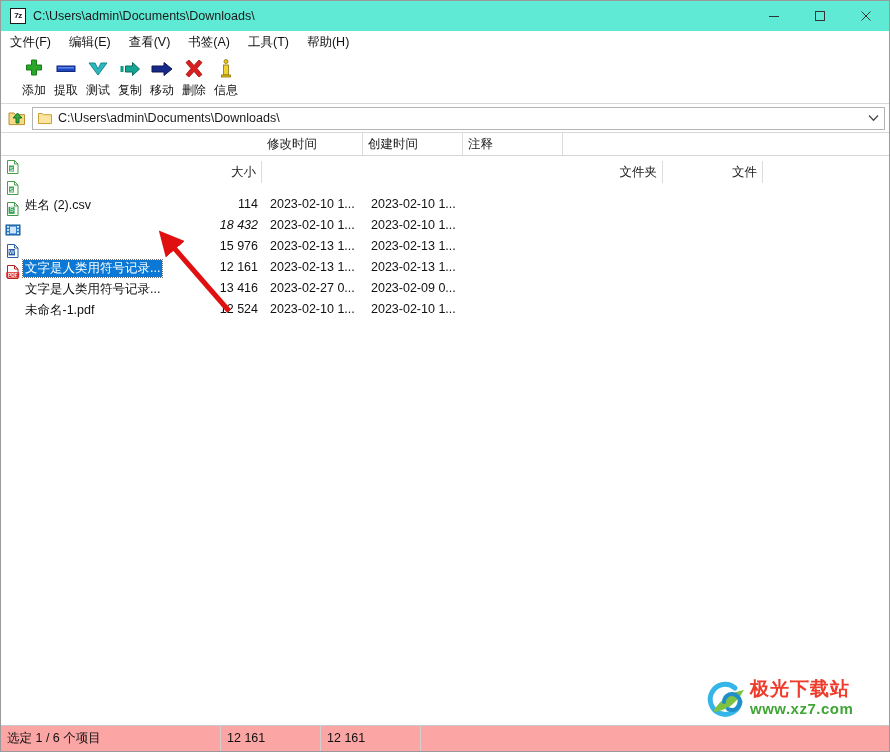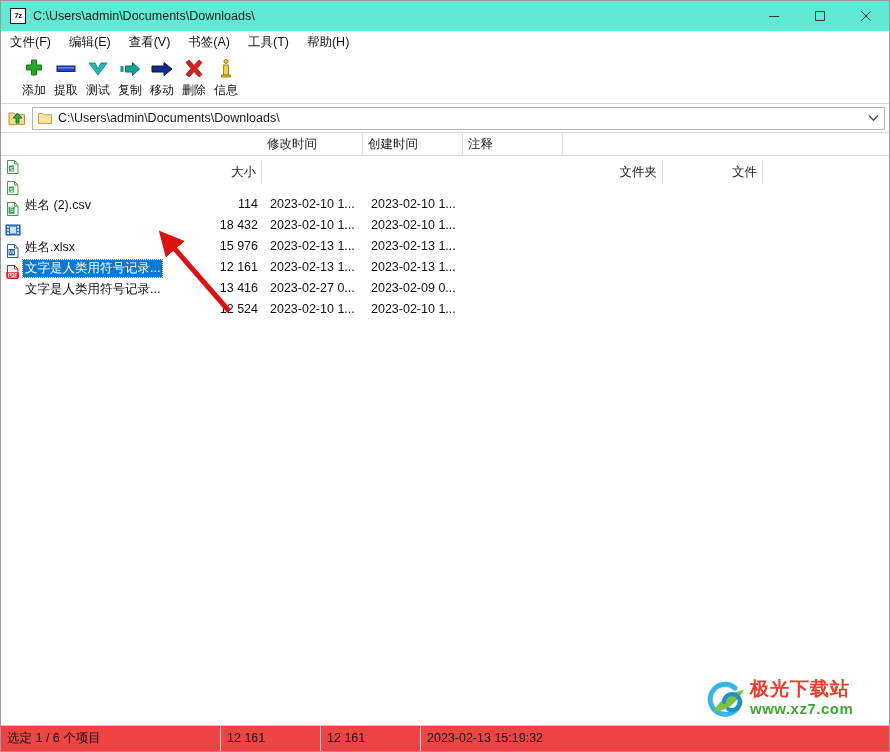--- a/index.html
+++ b/index.html
@@ -235,21 +235,21 @@
     color: #ffffff;
     outline: 1px dotted #6c6c6c;
     outline-offset: 0px;
   }
 
   
   .statusbar {
     height: 25px;
     min-height: 25px;
     border-top: 1px solid #c9c9c9;
-    background: #ef4444;
+    background: #fca5a5;
     display: flex;
     align-items: center;
     position: relative;
   }
   .statusbar .pane {
     height: 25px;
     line-height: 25px;
     font-size: 12.5px;
     color: #111;
     box-sizing: border-box;
@@ -464,38 +464,37 @@
 
       <div class="row">
         <span class="fileicon">
           <svg width="16" height="16" viewBox="0 0 16 16">
             <path d="M2.5 1.5 h7 l3.5 3.5 v9.5 h-10.5 z" fill="#ffffff" stroke="#4a9d4a" stroke-width="1"></path>
             <path d="M9.5 1.5 v3.5 h3.5" fill="none" stroke="#4a9d4a" stroke-width="1"></path>
             <rect x="4" y="6.5" width="5" height="6" fill="#3faa52"></rect>
             <text x="6.5" y="11.6" font-size="6" fill="#ffffff" text-anchor="middle" font-family="Liberation Sans, sans-serif">S</text>
           </svg>
         </span>
-        <span class="c right" style="left:165px;width:96px;">18 432</span>
+        <span class="c right" style="left:165px;width:96px;font-style:italic;">18 432</span>
         <span class="c" style="left:265px;width:101px;">2023-02-10 1...</span>
         <span class="c" style="left:366px;width:100px;">2023-02-10 1...</span>
         <span class="c" style="left:466px;width:96px;"></span>
         <span class="c right" style="left:562px;width:100px;"></span>
         <span class="c right" style="left:662px;width:100px;"></span>
       </div>
 
       <div class="row">
         <span class="fileicon">
           <svg width="16" height="16" viewBox="0 0 16 16">
             <path d="M2.5 1.5 h7 l3.5 3.5 v9.5 h-10.5 z" fill="#ffffff" stroke="#3f9a45" stroke-width="1"></path>
             <path d="M9.5 1.5 v3.5 h3.5" fill="none" stroke="#3f9a45" stroke-width="1"></path>
             <rect x="3.6" y="5.8" width="6" height="7" fill="#2e9e4f"></rect>
             <text x="6.6" y="11.4" font-size="6.4" fill="#ffffff" text-anchor="middle" font-family="Liberation Sans, sans-serif">S</text>
           </svg>
         </span>
-        <span class="c name" style="left:0px;width:165px;"><span class="namebox">姓名.xlsx</span></span>
         <span class="c right" style="left:165px;width:96px;">15 976</span>
         <span class="c" style="left:265px;width:101px;">2023-02-13 1...</span>
         <span class="c" style="left:366px;width:100px;">2023-02-13 1...</span>
         <span class="c" style="left:466px;width:96px;"></span>
         <span class="c right" style="left:562px;width:100px;"></span>
         <span class="c right" style="left:662px;width:100px;"></span>
       </div>
 
       <div class="row selected">
         <span class="fileicon">
@@ -539,36 +538,36 @@
 
       <div class="row">
         <span class="fileicon">
           <svg width="16" height="16" viewBox="0 0 16 16">
             <path d="M2.5 1.5 h7 l3.5 3.5 v9.5 h-10.5 z" fill="#ffffff" stroke="#b52222" stroke-width="1"></path>
             <path d="M9.5 1.5 v3.5 h3.5" fill="none" stroke="#b52222" stroke-width="1"></path>
             <rect x="1.2" y="8.2" width="13" height="5.4" fill="#d62a2a"></rect>
             <text x="7.7" y="12.6" font-size="4.6" fill="#ffffff" text-anchor="middle" font-family="Liberation Sans, sans-serif" font-weight="bold">PDF</text>
           </svg>
         </span>
+        <span class="c name" style="left:0px;width:165px;"><span class="namebox">未命名-1.pdf</span></span>
         <span class="c right" style="left:165px;width:96px;">12 524</span>
         <span class="c" style="left:265px;width:101px;">2023-02-10 1...</span>
         <span class="c" style="left:366px;width:100px;">2023-02-10 1...</span>
         <span class="c" style="left:466px;width:96px;"></span>
         <span class="c right" style="left:562px;width:100px;"></span>
         <span class="c right" style="left:662px;width:100px;"></span>
       </div>
 
     </div>
   </div>
 
   <div class="statusbar">
     <div class="pane" style="width:220px;">选定 1 / 6 个项目</div>
     <div class="pane" style="width:100px;">12 161</div>
     <div class="pane" style="width:100px;">12 161</div>
-    <div class="pane last">2023-02-13 15:19:32</div>
   </div>
 
 </div>
 
 <svg class="annotation" viewBox="0 0 890 752">
   <defs>
     <marker id="arrowhead" markerWidth="5" markerHeight="5" refX="2.2" refY="2.5" orient="auto">
       <path d="M0,0 L5,2.5 L0,5 z" fill="#e11010"></path>
     </marker>
   </defs>

